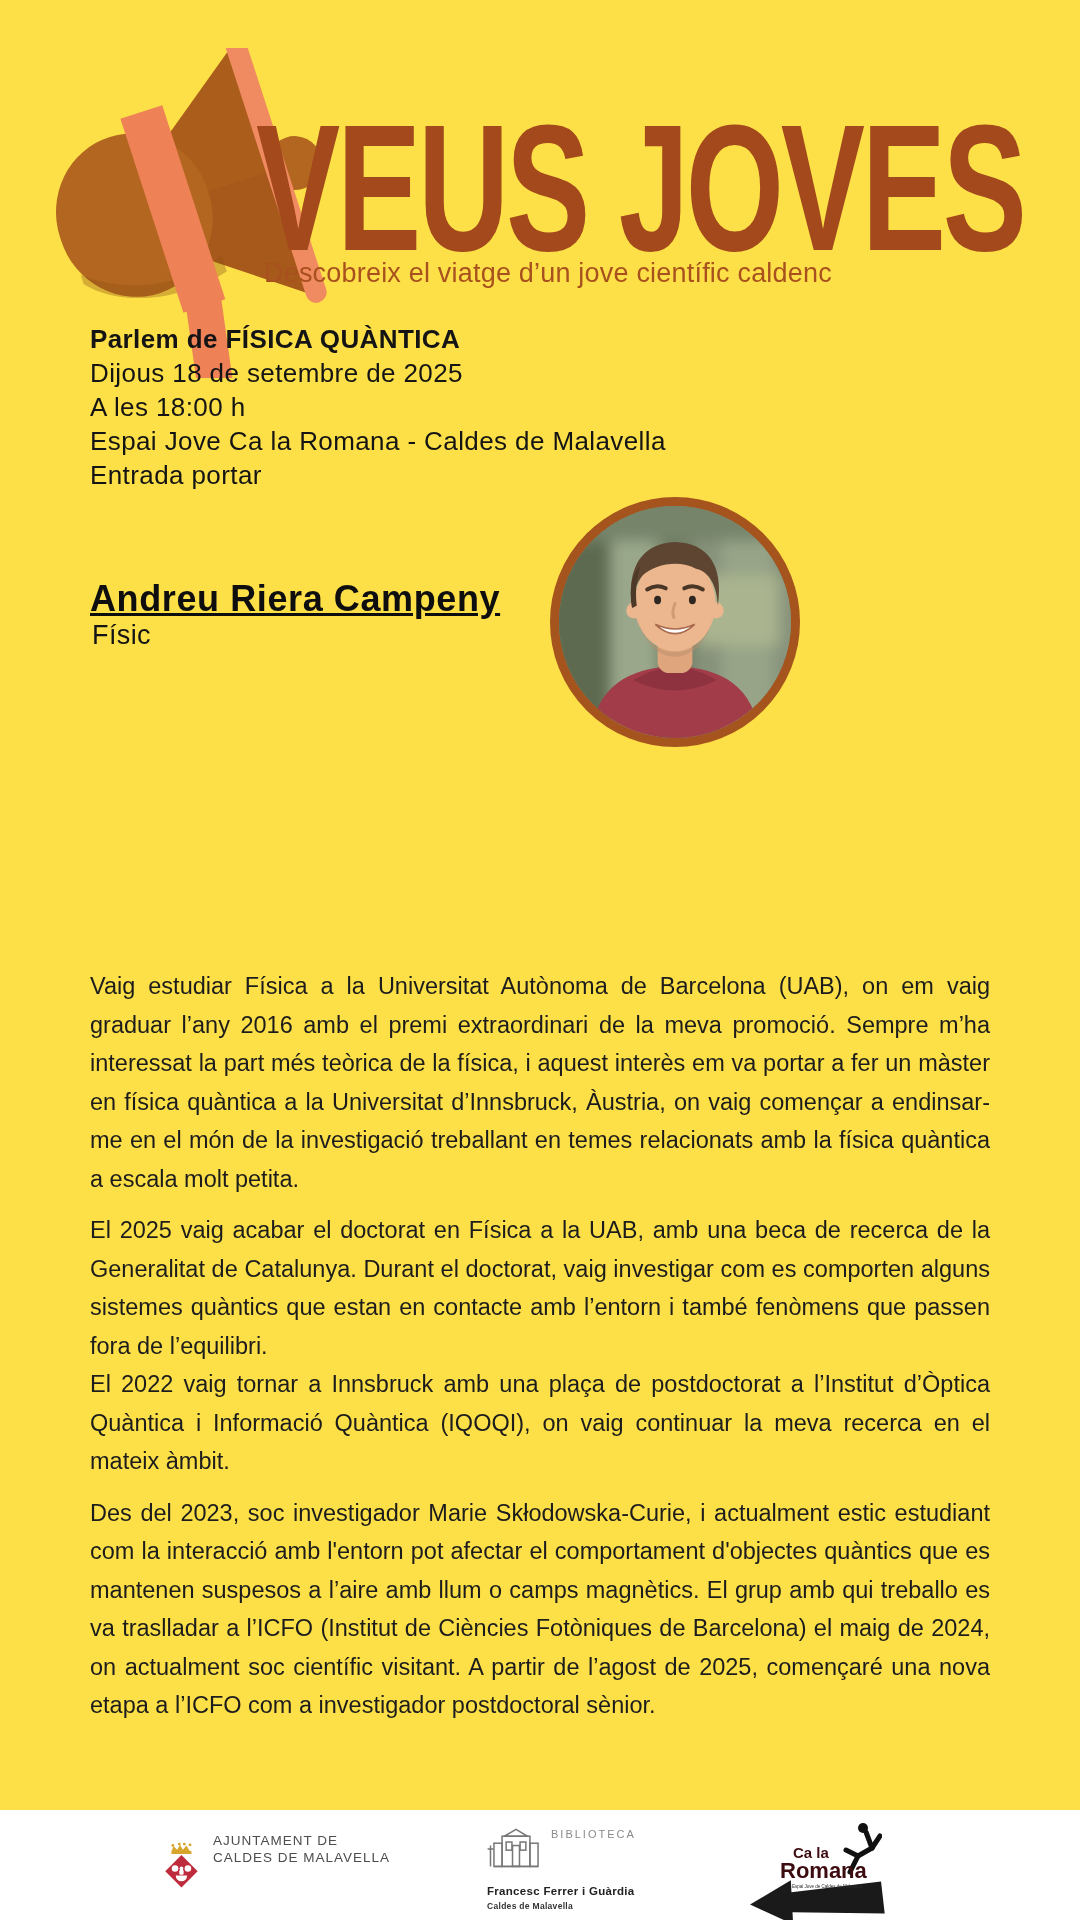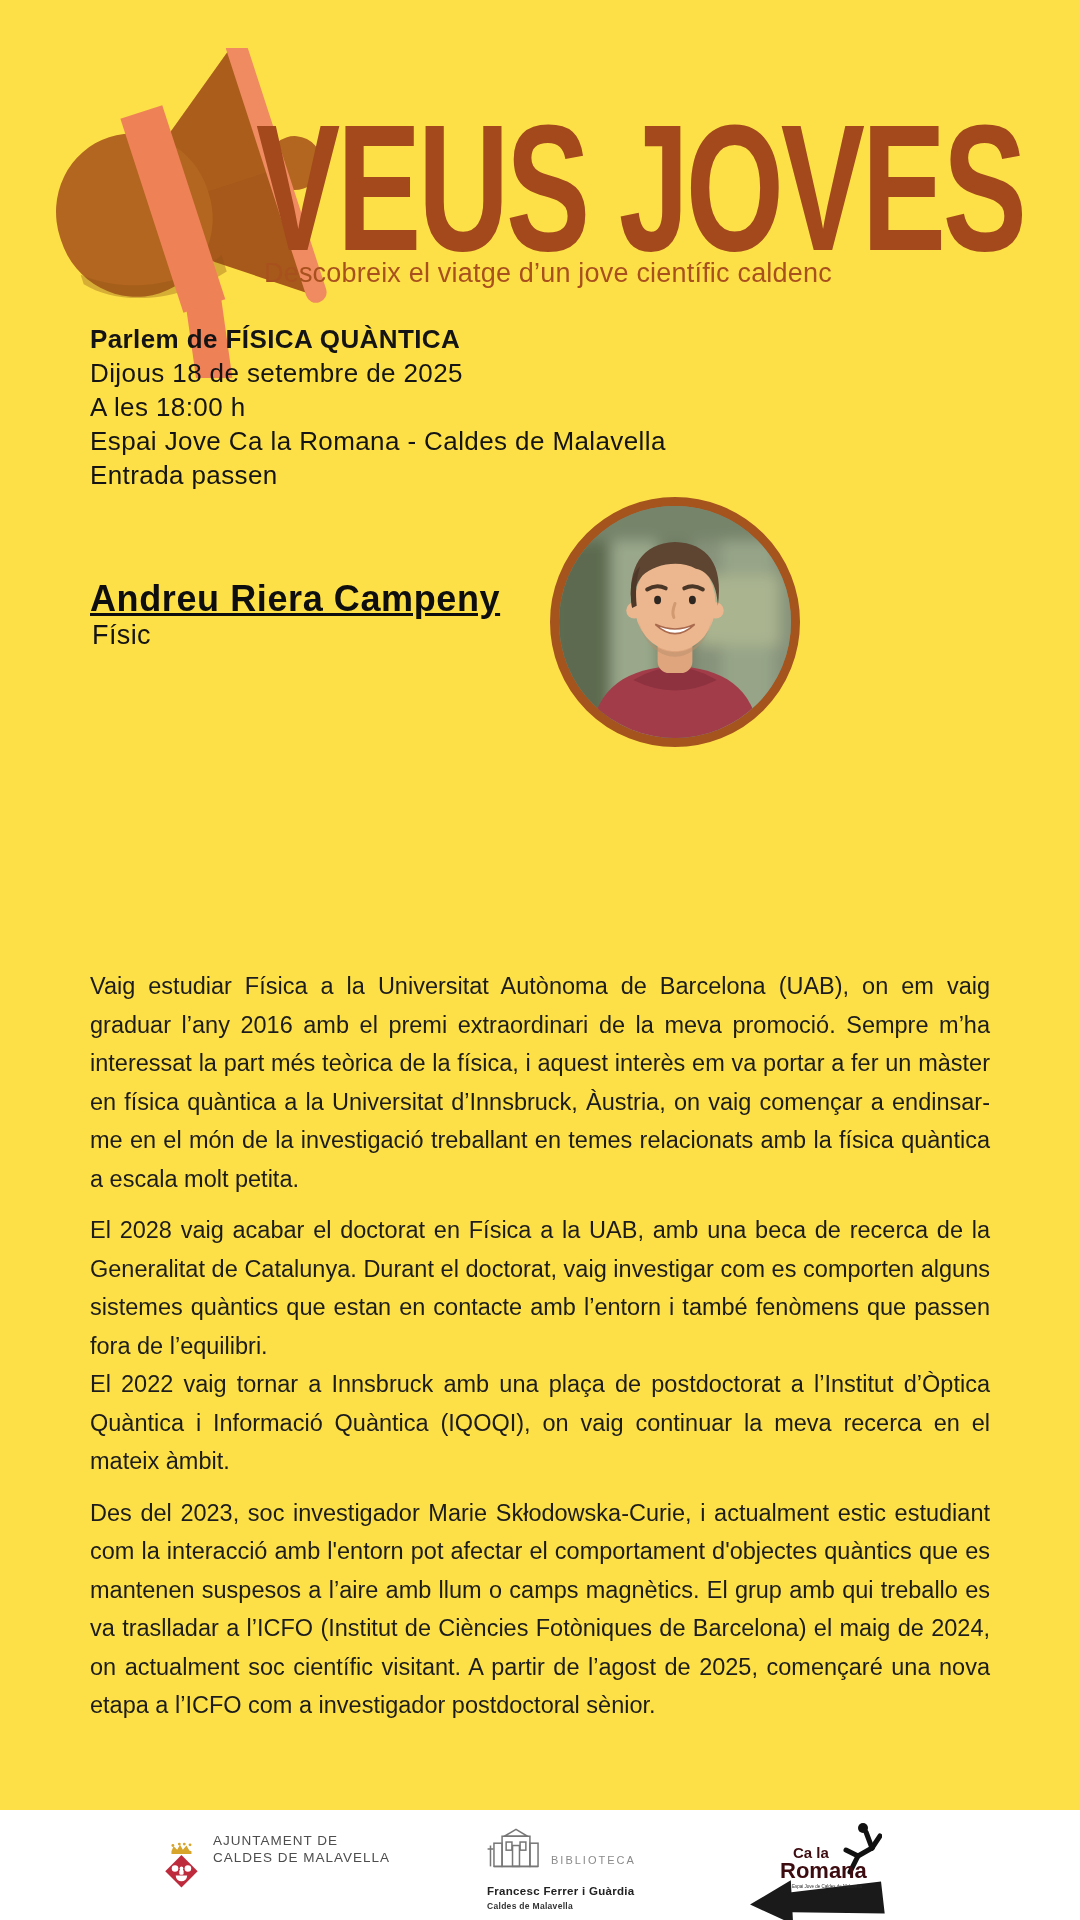--- a/index.html
+++ b/index.html
@@ -42,21 +42,21 @@
     text-align:justify;
   }
   .bio p{margin:0 0 13px 0;}
   .bio p.tight{margin-bottom:0;}
   
   .footer{position:absolute;left:0;top:1810px;width:1080px;height:110px;background:#ffffff;}
   .logo{position:absolute;}
   .logo-ajuntament{left:160px;top:22px;width:230px;height:70px;display:flex;align-items:flex-start;gap:10px;}
   .aj-text{font-size:13.5px;line-height:17px;color:#4d4d4d;letter-spacing:1px;white-space:nowrap;}
   .logo-biblio{left:487px;top:18px;width:150px;height:85px;font-family:"Liberation Sans",sans-serif;}
-  .bib-row{display:flex;align-items:flex-end;gap:6px;}
+  .bib-row{display:flex;align-items:flex-start;gap:6px;}
   .bib-word{font-size:11px;color:#8a8a8a;letter-spacing:2px;margin-bottom:4px;}
   .bib-line1{font-size:11.5px;font-weight:bold;color:#222;margin-top:15px;letter-spacing:.3px;}
   .bib-line2{font-size:8.5px;font-weight:bold;color:#333;margin-top:4px;letter-spacing:.3px;}
   .logo-romana{left:748px;top:12px;width:140px;height:95px;}
   .rom-text{position:absolute;z-index:2;color:#3D0C11;font-weight:bold;line-height:17px;font-family:"Liberation Sans",sans-serif;}
   .rom-l1{left:45px;top:22px;font-size:15px;letter-spacing:0px;}
   .rom-l2{left:32px;top:40px;font-size:22px;}
   .rom-tag{position:absolute;left:44px;top:62px;font-size:4.5px;color:#2a2a2a;z-index:3;white-space:nowrap;}
   .rom-arrow{position:absolute;left:0;top:55px;z-index:1;}
   .rom-dancer{position:absolute;left:88px;top:0;z-index:2;}
@@ -90,21 +90,21 @@
   </div>
 
   <div class="title">VEUS JOVES</div>
   <div class="subtitle">Descobreix el viatge d’un jove científic caldenc</div>
 
   <div class="event">
     <div class="topic">Parlem de FÍSICA QUÀNTICA</div>
     <div>Dijous 18 de setembre de 2025</div>
     <div>A les 18:00 h</div>
     <div>Espai Jove Ca la Romana - Caldes de Malavella</div>
-    <div>Entrada passen</div>
+    <div>Entrada portar</div>
   </div>
 
   <div class="speaker-name">Andreu Riera Campeny</div>
   <div class="speaker-role">Físic</div>
 
   <div class="portrait">
     <svg viewBox="0 0 200 200" xmlns="http://www.w3.org/2000/svg">
       <defs>
         <filter id="blurbg" x="-20%" y="-20%" width="140%" height="140%">
           <feGaussianBlur stdDeviation="6"></feGaussianBlur>
@@ -145,21 +145,21 @@
       <ellipse cx="115" cy="81" rx="3" ry="3.6" fill="#2e2620"></ellipse>
 
       <path d="M100,84 q-3,8 -1,12" stroke="#d19a71" stroke-width="2.6" fill="none" stroke-linecap="round"></path>
 
       <path d="M83,102 Q100,118 117,102 Q100,110 83,102 Z" fill="#ffffff" stroke="#a96a4e" stroke-width="1.4"></path>
     </svg>
   </div>
 
   <div class="bio">
     <p>Vaig estudiar Física a la Universitat Autònoma de Barcelona (UAB), on em vaig graduar l’any 2016 amb el premi extraordinari de la meva promoció. Sempre m’ha interessat la part més teòrica de la física, i aquest interès em va portar a fer un màster en física quàntica a la Universitat d’Innsbruck, Àustria, on vaig començar a endinsar-me en el món de la investigació treballant en temes relacionats amb la física quàntica a escala molt petita.</p>
-    <p class="tight">El 2028 vaig acabar el doctorat en Física a la UAB, amb una beca de recerca de la Generalitat de Catalunya. Durant el doctorat, vaig investigar com es comporten alguns sistemes quàntics que estan en contacte amb l’entorn i també fenòmens que passen fora de l’equilibri.</p>
+    <p class="tight">El 2025 vaig acabar el doctorat en Física a la UAB, amb una beca de recerca de la Generalitat de Catalunya. Durant el doctorat, vaig investigar com es comporten alguns sistemes quàntics que estan en contacte amb l’entorn i també fenòmens que passen fora de l’equilibri.</p>
     <p>El 2022 vaig tornar a Innsbruck amb una plaça de postdoctorat a l’Institut d’Òptica Quàntica i Informació Quàntica (IQOQI), on vaig continuar la meva recerca en el mateix àmbit.</p>
     <p>Des del 2023, soc investigador Marie Skłodowska-Curie, i actualment estic estudiant com la interacció amb l'entorn pot afectar el comportament d'objectes quàntics que es mantenen suspesos a l’aire amb llum o camps magnètics. El grup amb qui treballo es va traslladar a l’ICFO (Institut de Ciències Fotòniques de Barcelona) el maig de 2024, on actualment soc científic visitant. A partir de l’agost de 2025, començaré una nova etapa a l’ICFO com a investigador postdoctoral sènior.</p>
   </div>
 
   <div class="footer">
 
     <div class="logo logo-ajuntament">
       <svg width="58" height="70" viewBox="0 0 60 72">
 
         <path d="M16,14 L19,7 L24,12 L28,5 L32,12 L37,6 L41,13 L44,14 L44,18 L16,18 Z" fill="#D7A52C"></path>

